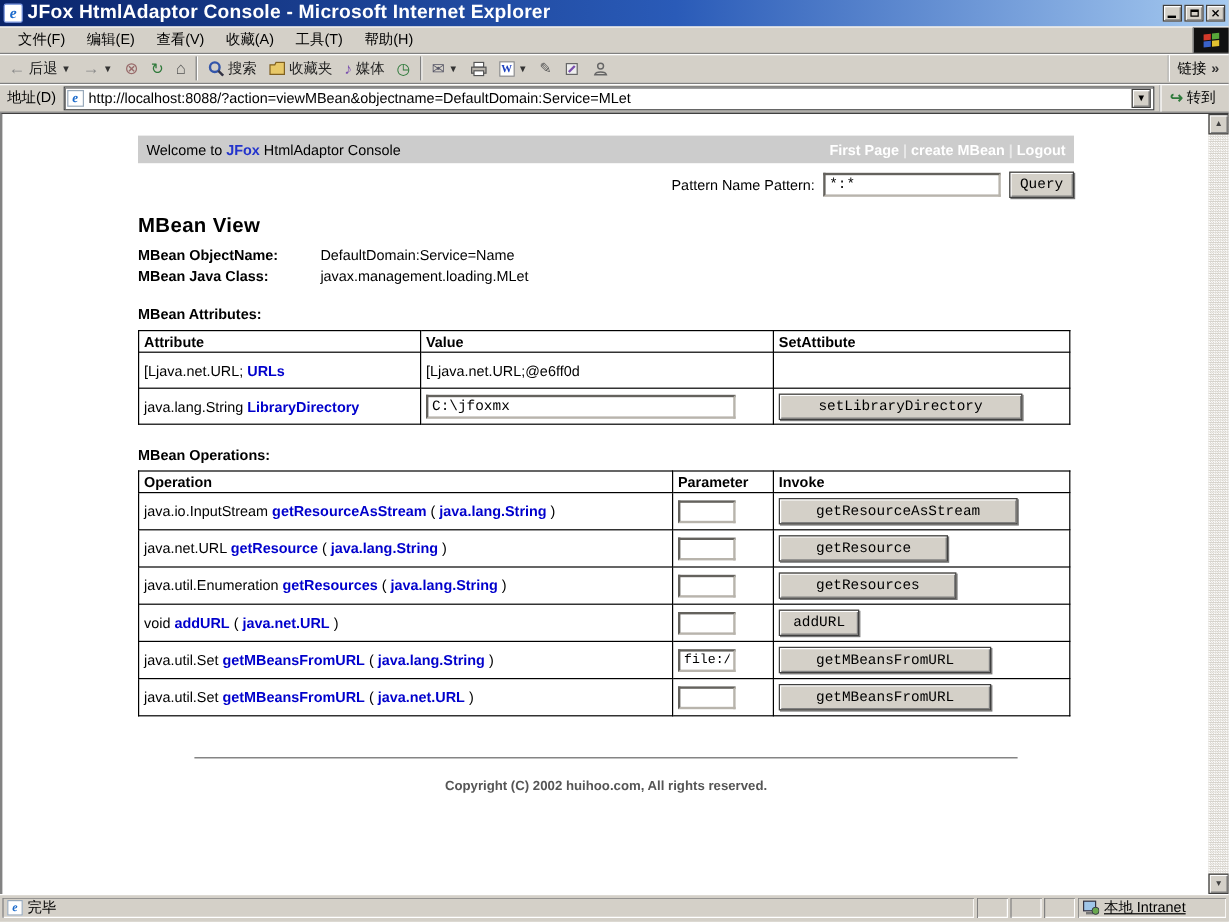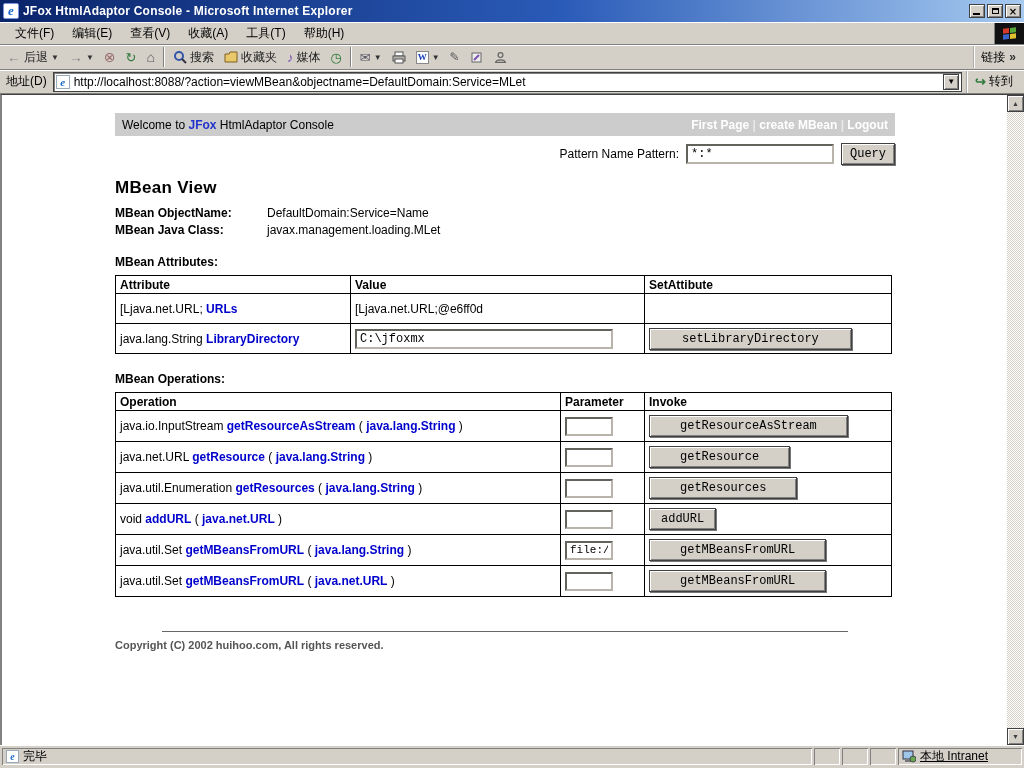--- a/index.html
+++ b/index.html
@@ -6,21 +6,21 @@
   html,body { width:1024px; height:768px; overflow:hidden; }
   body { font-family:"Liberation Sans", sans-serif; font-size:12px; background:#d4d0c8; }
 
   .window { width:1024px; height:768px; display:flex; flex-direction:column; background:#d4d0c8; }
 
   
   .titlebar { height:22px; background:linear-gradient(90deg,#0a246a 0%,#2a5bb8 55%,#a6caf0 100%);
     display:flex; align-items:center; padding:0 3px; color:#fff; font-weight:bold; flex:0 0 auto; }
   .title-ico { width:16px; height:16px; background:#fff; border:1px solid #7a96df; border-radius:2px;
     color:#1a6acc; font:italic bold 13px "Liberation Serif",serif; text-align:center; line-height:14px; margin-right:4px; }
-  .title-text { flex:1; font-size:12px; letter-spacing:.2px; }
+  .title-text { flex:1; font-size:16px; letter-spacing:.2px; }
   .win-btn { width:16px; height:14px; background:#d4d0c8; border:1px solid #404040;
     box-shadow:inset 1px 1px #fff, inset -1px -1px #808080; margin-left:2px;
     display:flex; align-items:center; justify-content:center; color:#000; font:bold 10px "DejaVu Sans",sans-serif; position:relative; }
   .win-btn .minbar { position:absolute; left:3px; bottom:2px; width:7px; height:2px; background:#000; }
   .win-btn .restbox { width:7px; height:6px; border:1px solid #000; border-top-width:2px; }
 
   
   .menubar { height:23px; display:flex; align-items:center; padding-left:6px; flex:0 0 auto;
     border-bottom:1px solid #808080; box-shadow:inset 0 1px #fff; }
   .menu-item { padding:3px 9px; color:#000; }
@@ -102,21 +102,21 @@
   #attrs td { height:30px; }
   #ops td { height:31px; }
   .blue { color:#0000cc; font-weight:bold; }
   .attr-fld { width:258px; height:20px; }
   .param-fld { width:48px; height:19px; font-size:11px; }
   .op-btn { padding:0 30px; }
   .op-btn.narrow { padding:0 11px; }
   .wide { padding:0 32px; }
 
   hr.footer-rule { border:none; border-top:1px solid #666; width:88%; margin:34px auto 0 auto; }
-  .copyright { font:bold 11px "Liberation Sans",sans-serif; color:#555; margin-top:7px; }
+  .copyright { text-align:center; font:bold 11px "Liberation Sans",sans-serif; color:#555; margin-top:17px; }
 
   
   .statusbar { height:23px; flex:0 0 auto; display:flex; gap:2px; padding:2px 2px 3px 2px; background:#d4d0c8; border-top:1px solid #fff; }
   .pane { box-shadow:inset 1px 1px #808080, inset -1px -1px #fff; display:flex; align-items:center; padding:0 4px; gap:4px; }
   .pane-main { flex:1; }
   .pane-sm { width:26px; }
   .pane-zone { width:124px;text-decoration:underline; }
   .status-ico { width:13px; height:13px; background:#fff; border:1px solid #9ab;
     color:#1a6acc; font:italic bold 10px "Liberation Serif",serif; text-align:center; line-height:11px; }
   .mini-svg { display:block; }

